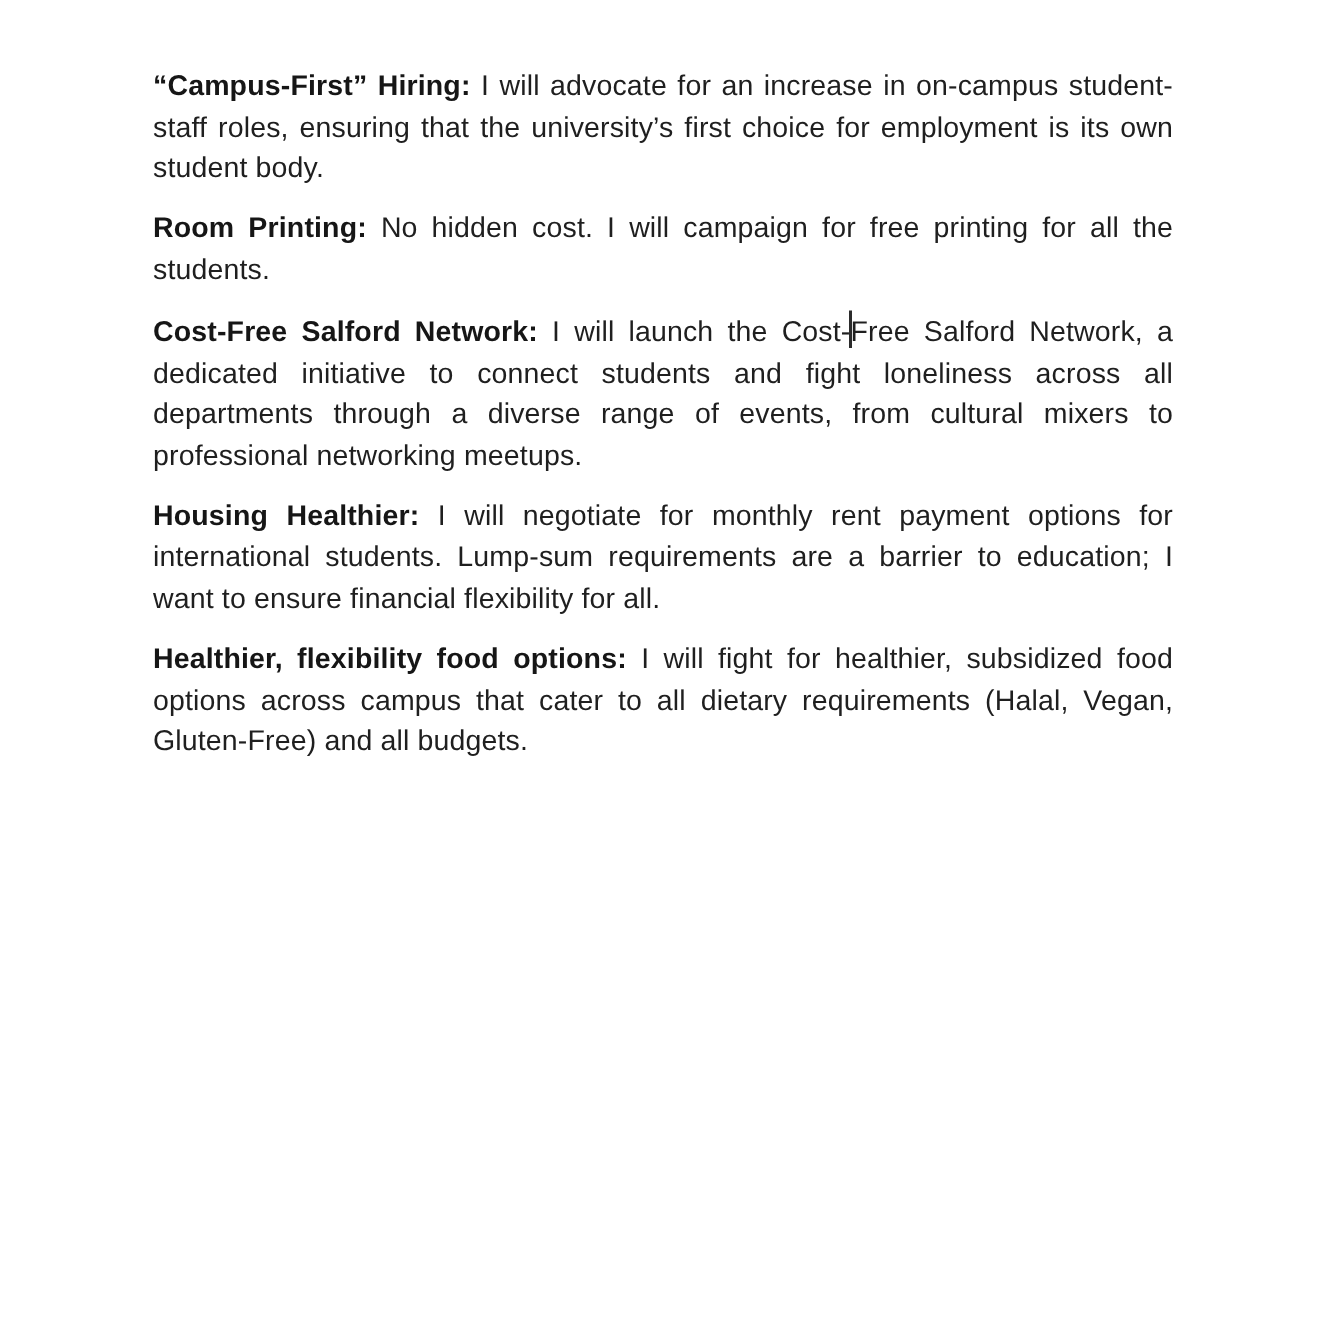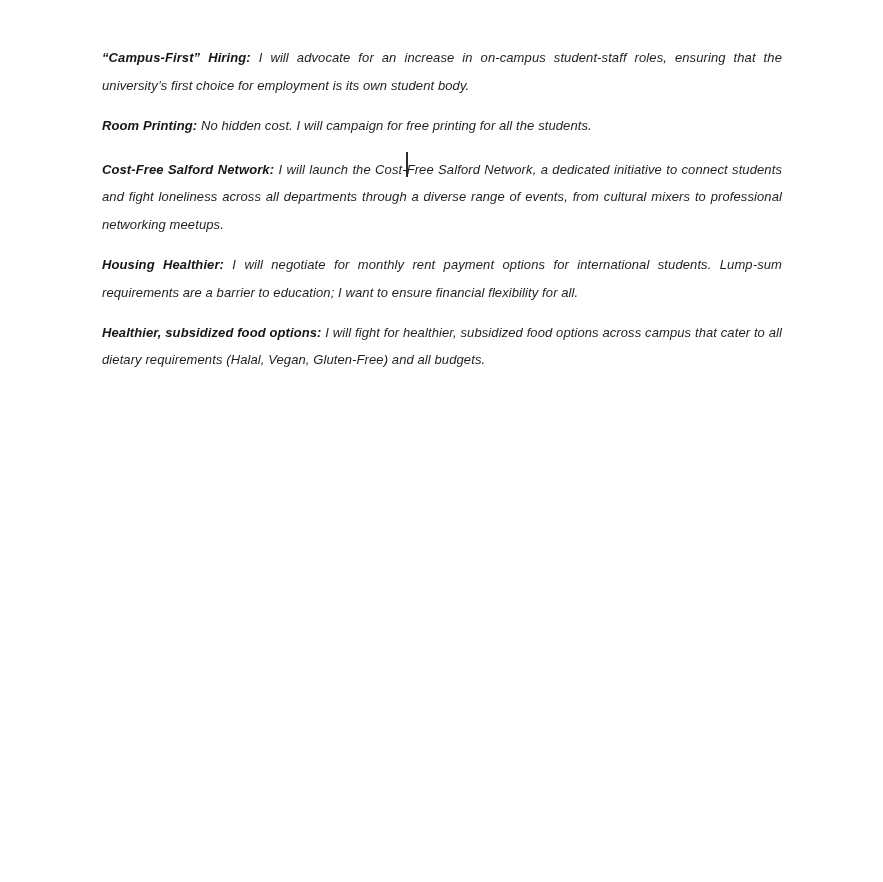--- a/index.html
+++ b/index.html
@@ -15,27 +15,26 @@
     font-family: "Liberation Sans", "DejaVu Sans", sans-serif;
   }
   .page {
     width: 883px;
     height: 882px;
     padding: 44px 101px 20px 102px;
     background: #ffffff;
   }
   .para {
     margin: 0 0 12.5px 0;
-    font-size: 13px;
+    font-size: 19px;
     line-height: 27.6px;
     letter-spacing: 0.1px;
     color: #1f1f1f;
     text-align: justify;
     cursor: text;
-    font-style: italic;
   }
   .para:last-child { margin-bottom: 0; }
   .heading {
     font-weight: 700;
     color: #161616;
   }
   .body-text {
     font-weight: 400;
   }
   .caret {
@@ -56,15 +55,15 @@
 
   <p class="para"><span class="heading">Room Printing:</span><span class="body-text"> No hidden cost. I will campaign for free printing for all the students.</span></p>
 
 
 
   <p class="para"><span class="heading">Cost-Free Salford Network:</span><span class="body-text"> I will launch the Cost-</span><span class="caret"></span><span class="body-text">Free Salford Network, a dedicated initiative to connect students and fight loneliness across all departments through a diverse range of events, from cultural mixers to professional networking meetups.</span></p>
 
   <p class="para"><span class="heading">Housing Healthier:</span><span class="body-text"> I will negotiate for monthly rent payment options for international students. Lump-sum requirements are a barrier to education; I want to ensure financial flexibility for all.</span></p>
 
 
-  <p class="para"><span class="heading">Healthier, subsidized food options:</span><span class="body-text"> I will fight for healthier, subsidized food options across campus that cater to all dietary requirements (Halal, Vegan, Gluten-Free) and all budgets.</span></p>
+  <p class="para"><span class="heading">Healthier, flexibility food options:</span><span class="body-text"> I will fight for healthier, subsidized food options across campus that cater to all dietary requirements (Halal, Vegan, Gluten-Free) and all budgets.</span></p>
 
 </div>
 
 </body></html>

